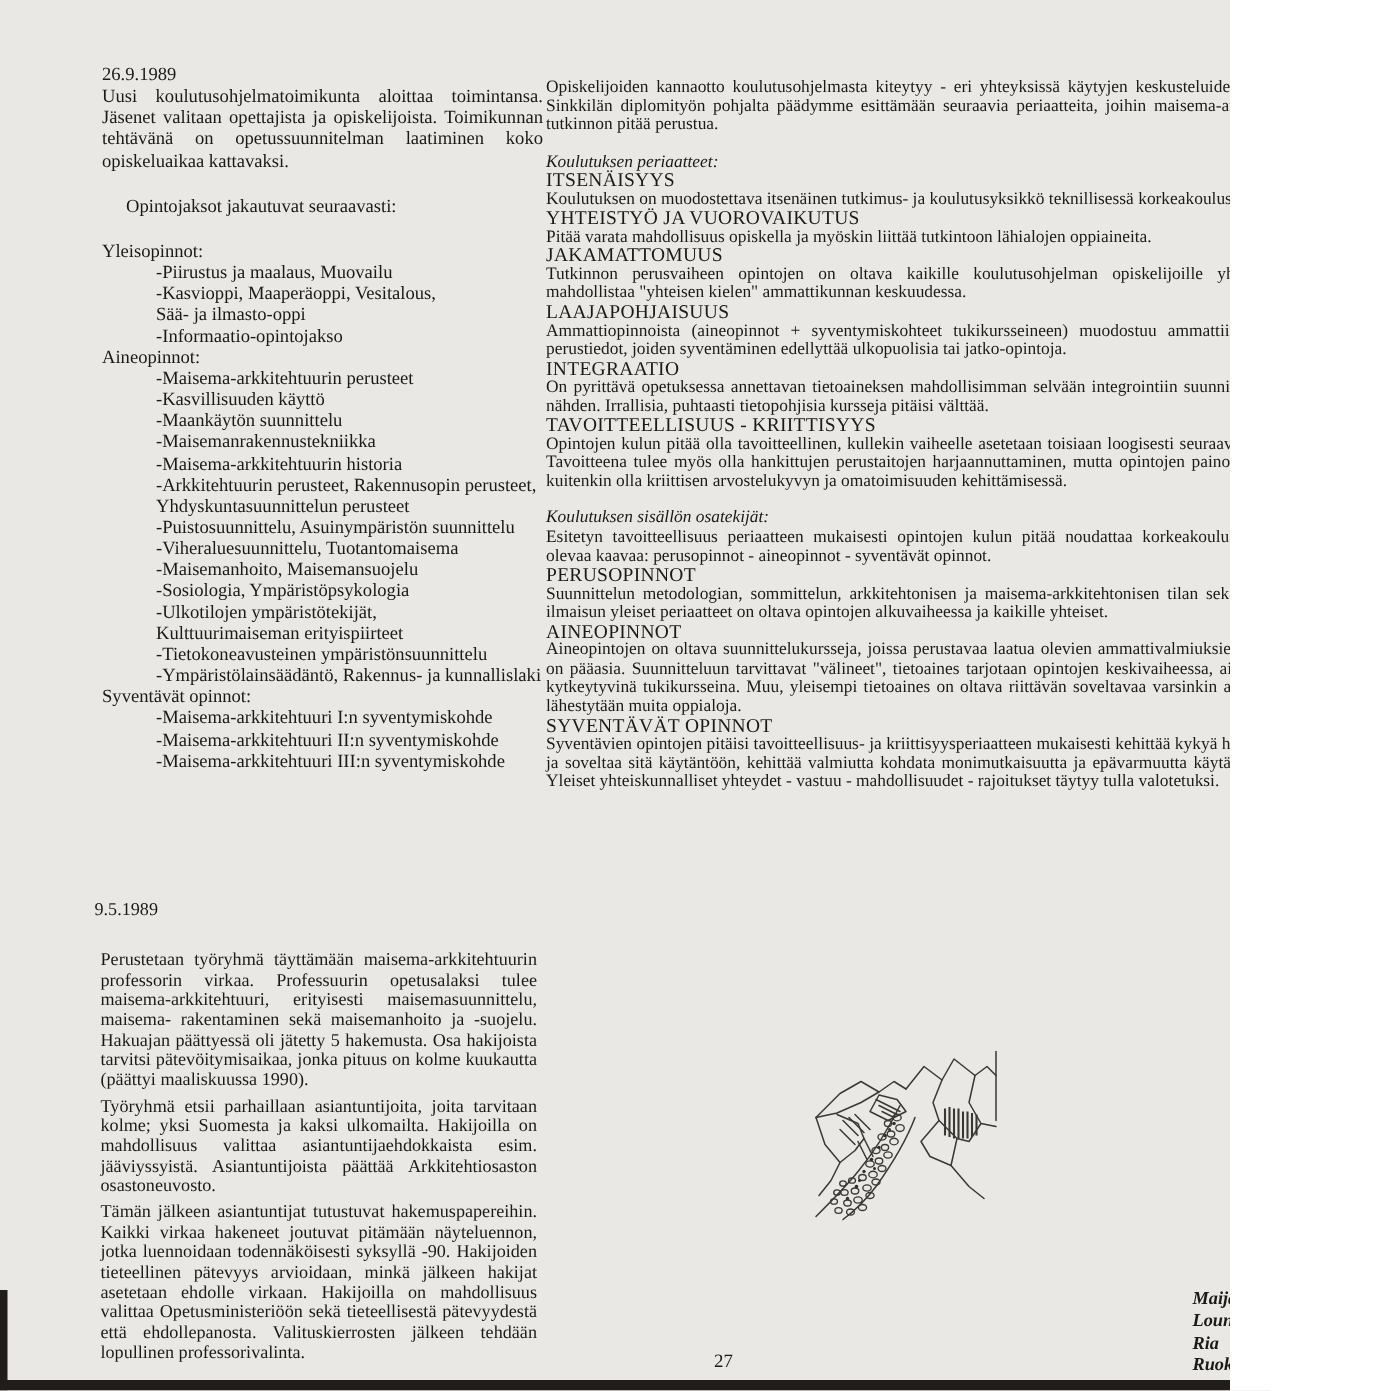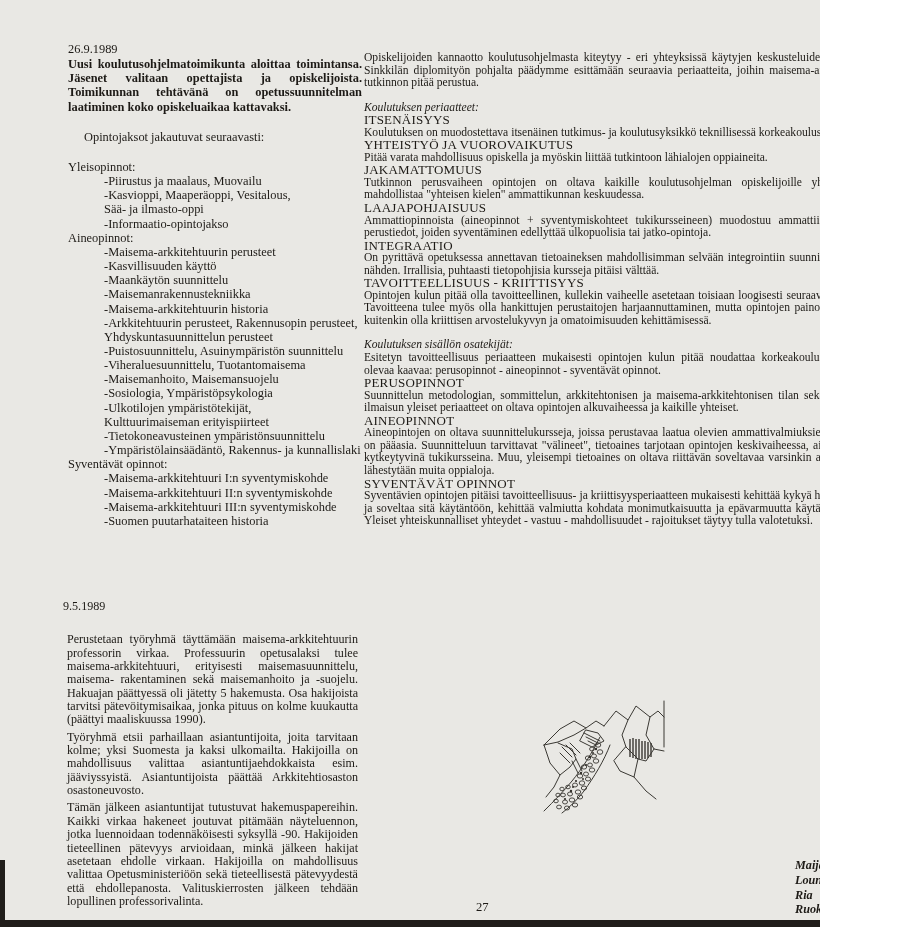--- a/index.html
+++ b/index.html
@@ -7,21 +7,21 @@
     position:relative;
     width:820px;height:927px;
     background:#e9e8e4;
     font-family:"Liberation Serif", serif;
     color:#1d1a16;
     overflow:hidden;
   }
   
   .lt{position:absolute;left:68px;top:42px;width:294px;font-size:12.4px;line-height:14.15px;}
   .lt .date{margin:0 0 1px 0;}
-  .lt p{margin:0;text-align:justify;font-weight:bold;}
+  .lt p{margin:0;text-align:justify;}
   .lt .lead{margin:16px;}
   .lt .gtitle{margin:0;}
   .lt .item{margin:0 0 0 36px;white-space:pre-line;}
   
   .rc{position:absolute;left:364px;top:52px;width:516px;font-size:11.6px;line-height:12.55px;}
   .rc p{margin:0;text-align:justify;}
   .rc .gap{height:12px;}
   .rc .ital{font-style:italic;}
   .rc .term{font-size:13px;letter-spacing:0.2px;}
   
@@ -70,21 +70,20 @@
     <div class="item">-Sosiologia, Ympäristöpsykologia</div>
     <div class="item">-Ulkotilojen ympäristötekijät,
 Kulttuurimaiseman erityispiirteet</div>
     <div class="item">-Tietokoneavusteinen ympäristönsuunnittelu</div>
     <div class="item">-Ympäristölainsäädäntö, Rakennus- ja kunnallislaki</div>
 
     <div class="gtitle">Syventävät opinnot:</div>
     <div class="item">-Maisema-arkkitehtuuri I:n syventymiskohde</div>
     <div class="item">-Maisema-arkkitehtuuri II:n syventymiskohde</div>
     <div class="item">-Maisema-arkkitehtuuri III:n syventymiskohde</div>
-    <div class="item">-Suomen puutarhataiteen historia</div>
   </div>
 
   <div class="rc">
     <p>Opiskelijoiden kannaotto koulutusohjelmasta kiteytyy - eri yhteyksissä käytyjen keskusteluiden sekä Jyrki Sinkkilän diplomityön pohjalta päädymme esittämään seuraavia periaatteita, joihin maisema-arkkitehtuurin tutkinnon pitää perustua.</p>
     <div class="gap"></div>
 
     <div class="ital">Koulutuksen periaatteet:</div>
 
     <div class="term">ITSENÄISYYS</div>
     <p>Koulutuksen on muodostettava itsenäinen tutkimus- ja koulutusyksikkö teknillisessä korkeakoulussa.</p>

